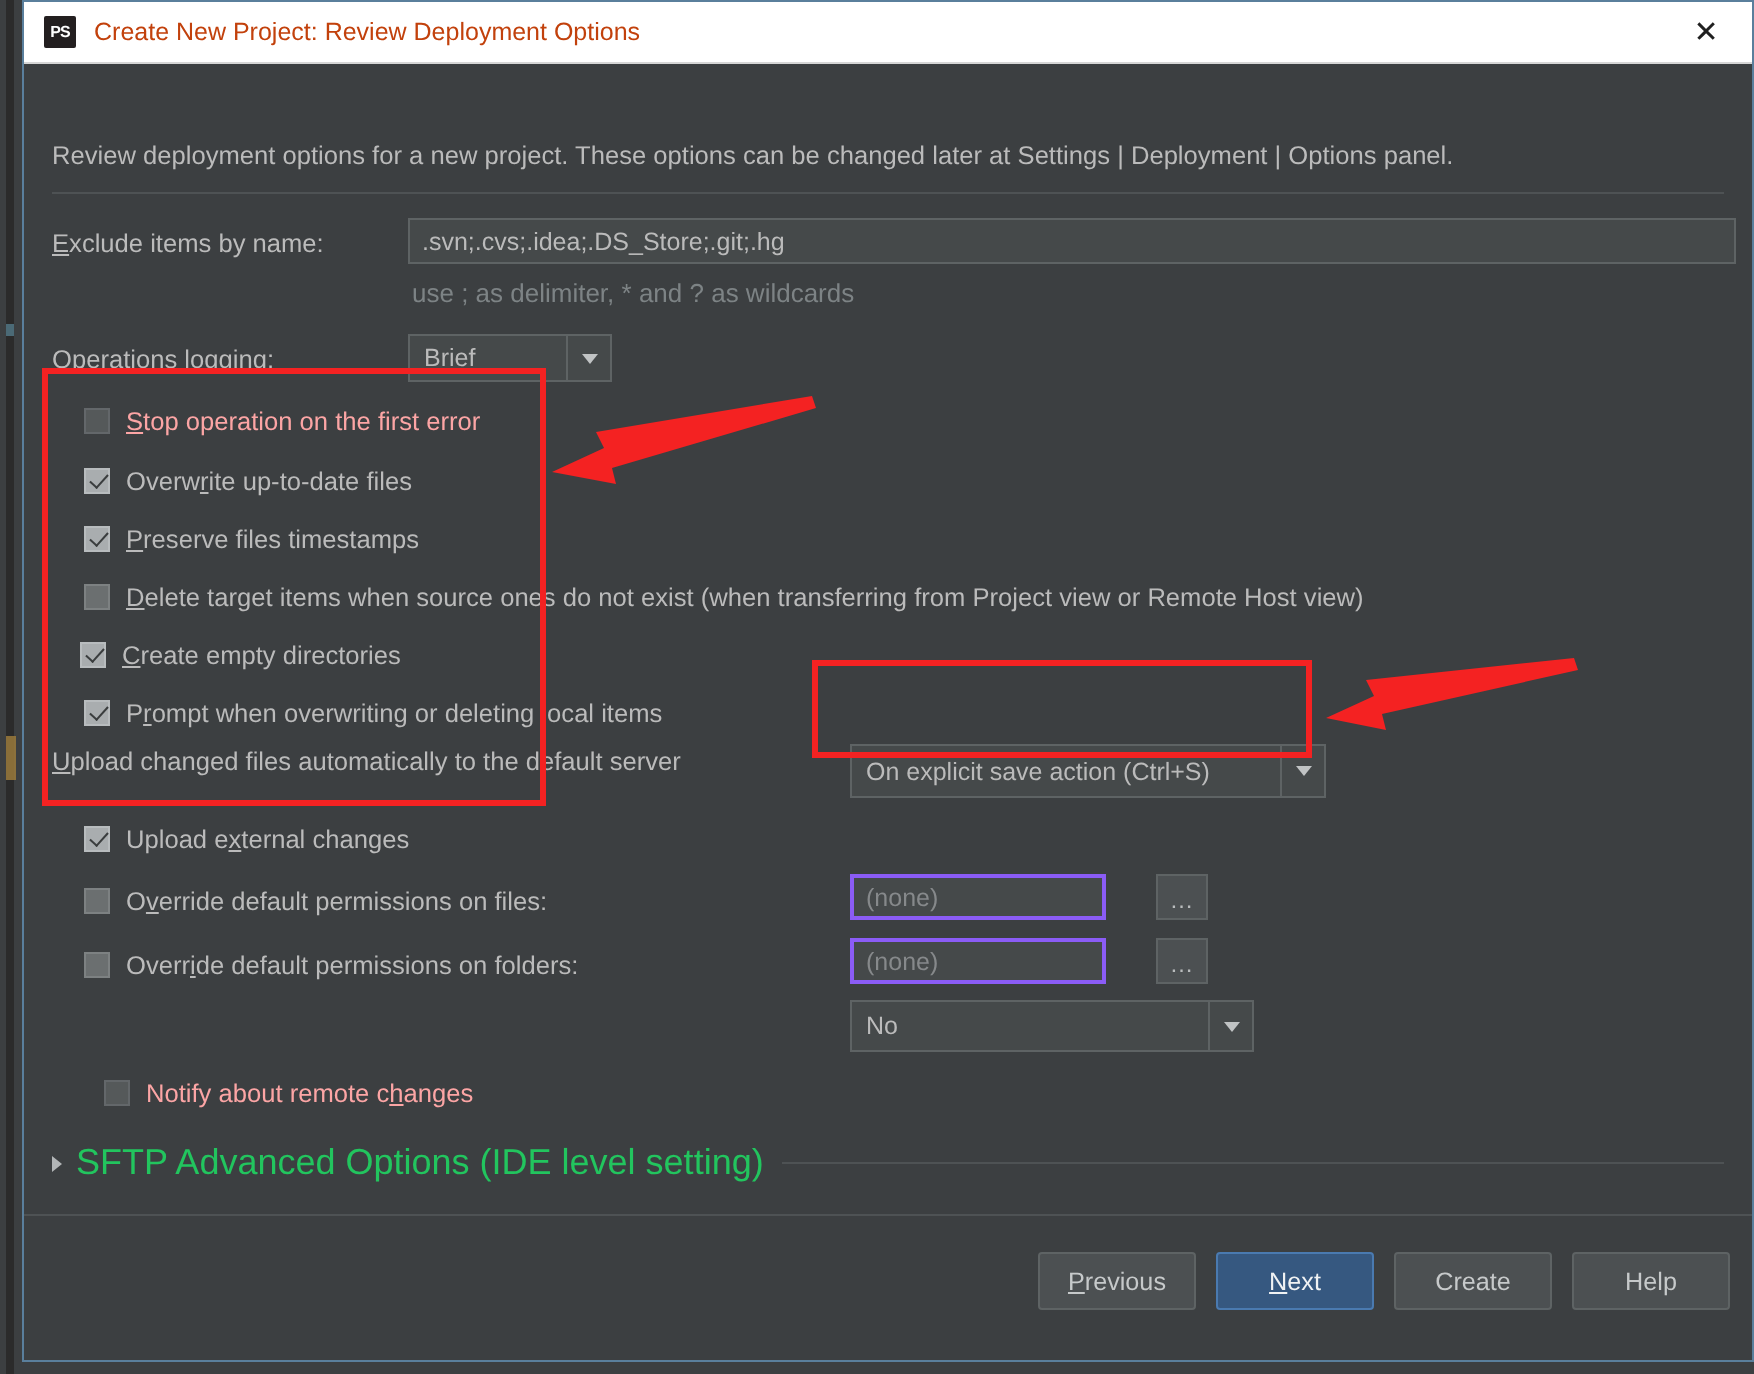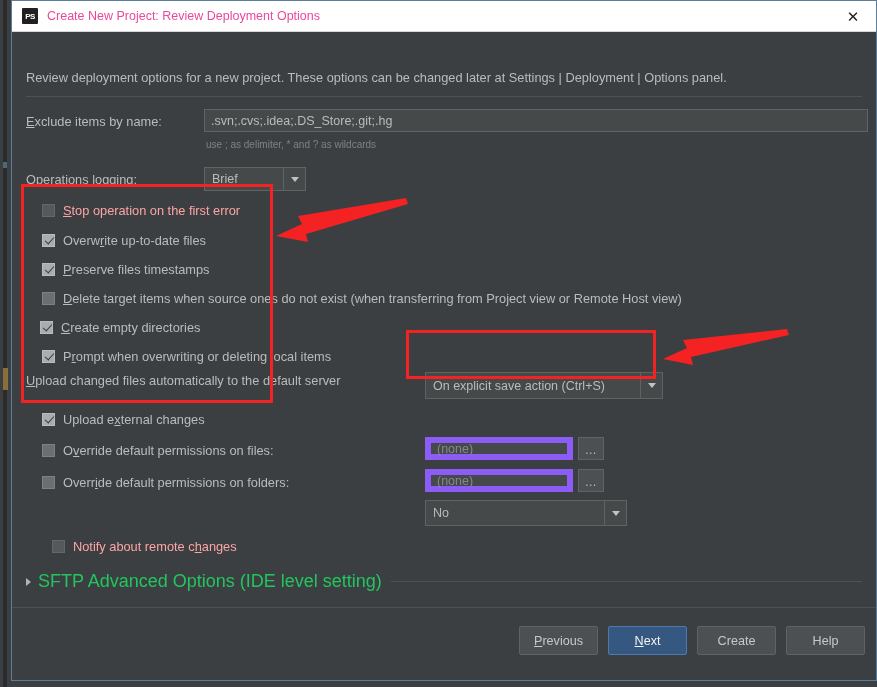--- a/index.html
+++ b/index.html
@@ -87,21 +87,21 @@
     text-align: center;
     color: #ffffff;
     font-size: 8px;
     font-weight: bold;
     font-family: "Liberation Sans", sans-serif;
     letter-spacing: -0.5px;
   }
   .title-text {
     margin-left: 9px;
     font-size: 12.5px;
-    color: #ec4899;
+    color: #c2410c;
     white-space: nowrap;
   }
   .close-btn {
     position: absolute;
     right: 0; top: 0;
     width: 46px; height: 30px;
     display: flex;
     align-items: center;
     justify-content: center;
     color: #202020;
@@ -149,21 +149,21 @@
     box-sizing: border-box;
     display: flex;
     align-items: center;
     padding-left: 6px;
     font-size: 12.5px;
     color: #bbbbbb;
   }
   .exclude-hint {
     position: absolute;
     left: 194px; top: 107px;
-    font-size: 10px;
+    font-size: 13px;
     color: #7d8385;
     white-space: nowrap;
   }
 
   
   .oplog-label { position: absolute; left: 14px; top: 140px; }
   .combo {
     background: #45494a;
     border: 1px solid #5e6364;
     box-sizing: border-box;
@@ -242,23 +242,23 @@
   .upload-row-label { position: absolute; left: 14px; top: 341px; }
   .upload-combo {
     position: absolute;
     left: 413px; top: 340px;
     width: 238px; height: 27px;
   }
 
   
   .perm-field {
     position: absolute;
-    width: 148px; height: 23px;
+    width: 128px; height: 23px;
     background: #45494a;
-    border: 6px solid #8b5cf6;
+    border: 2px solid #8b5cf6;
     box-sizing: border-box;
     display: flex;
     align-items: center;
     padding-left: 6px;
     font-size: 12.5px;
     color: #86898b;
   }
   .browse-btn {
     position: absolute;
     width: 26px; height: 23px;

